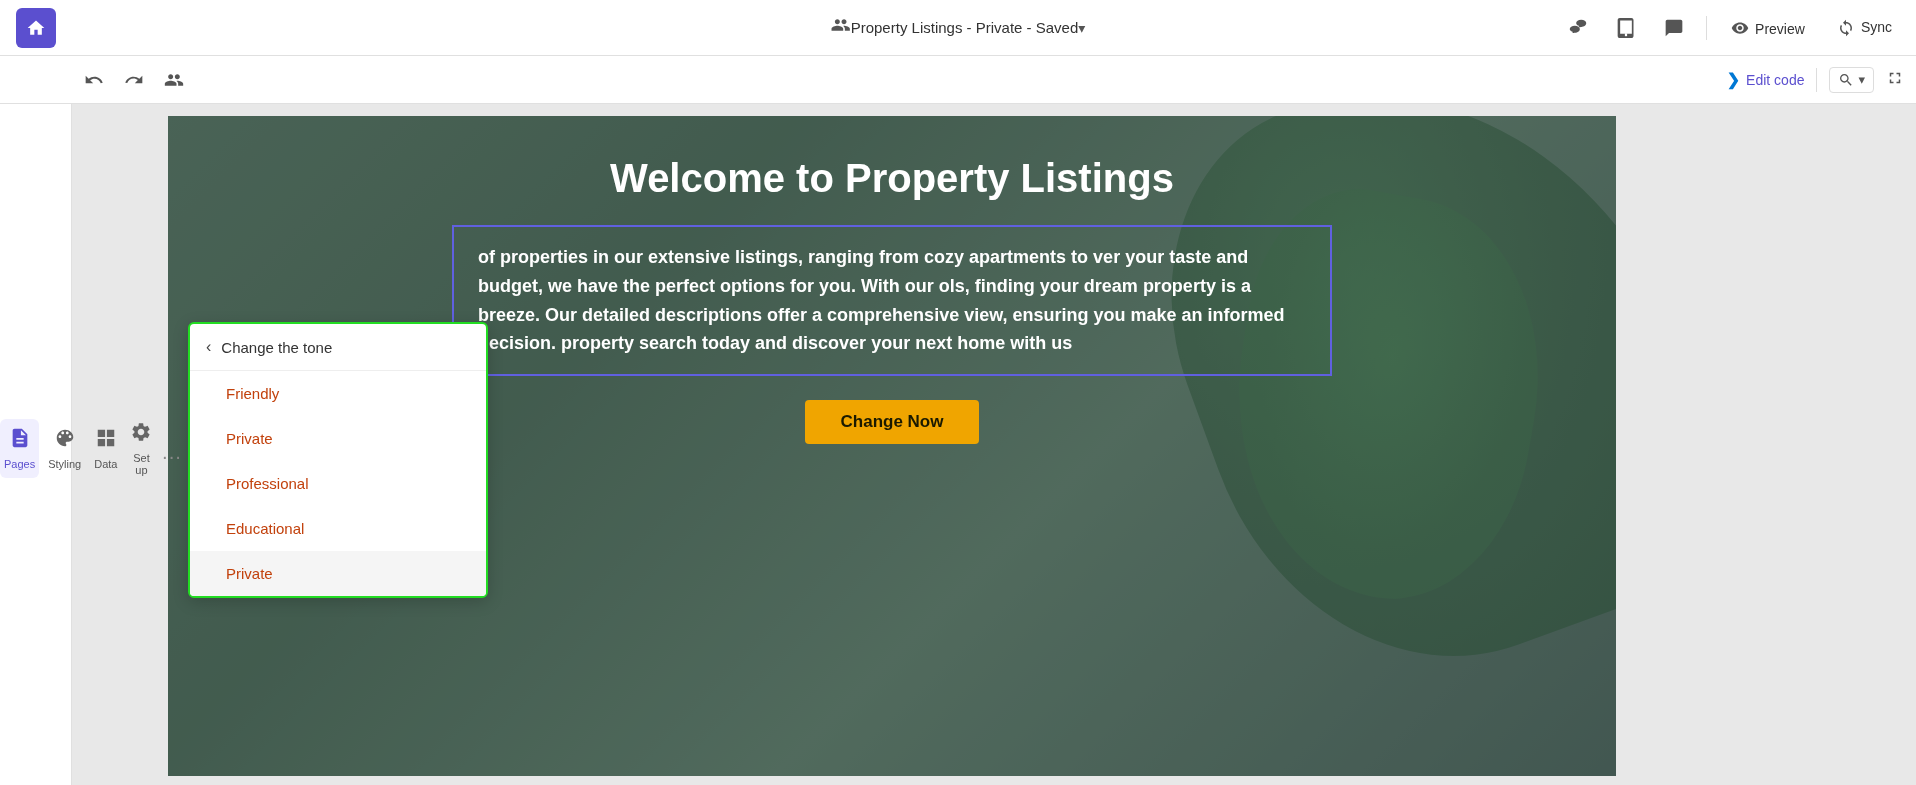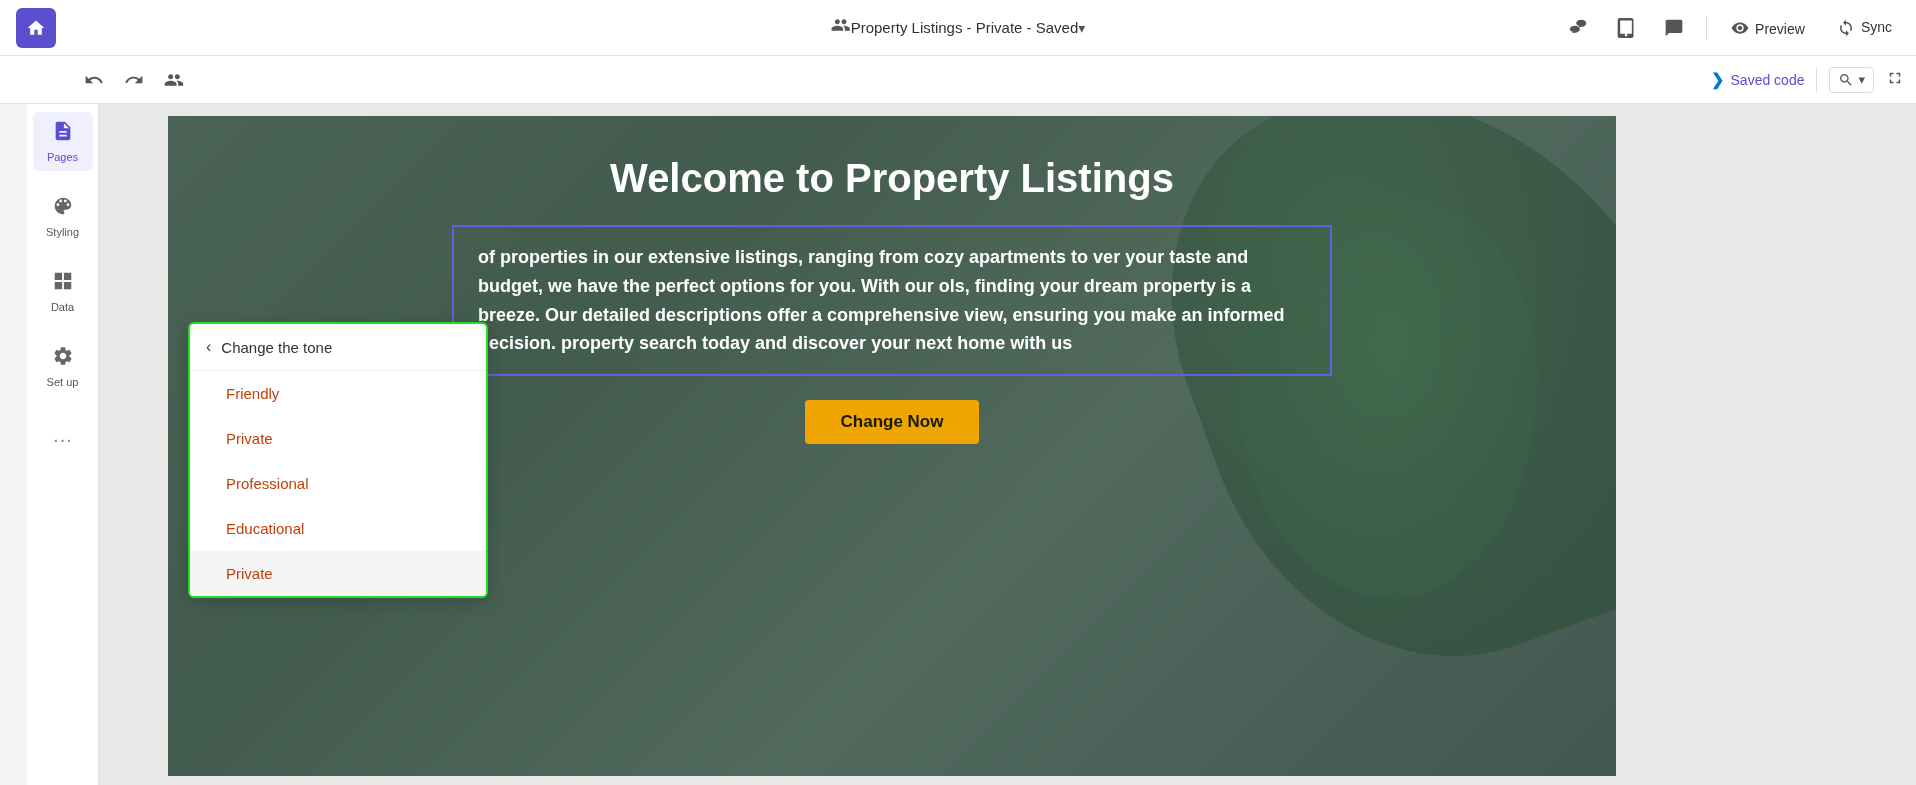--- a/index.html
+++ b/index.html
@@ -72,26 +72,25 @@
 
     
     .left-sidebar {
       position: absolute;
       left: 0; top: 104px;
       width: 72px;
       height: calc(785px - 104px);
       background: #ffffff;
       border-right: 1px solid #e0e0e0;
       display: flex;
-      flex-direction: column;
+      flex-direction: row;
       align-items: center;
       padding-top: 8px;
-      gap: 16px;
+      gap: 5px;
       z-index: 50;
-      margin-left: 27px;
     }
     .sidebar-item {
       display: flex; flex-direction: column; align-items: center;
       padding: 8px 4px; cursor: pointer; border-radius: 6px;
       width: 60px; gap: 4px;
     }
     .sidebar-item.active { background: #f0effe; }
     .sidebar-item .s-icon { font-size: 20px; color: #5b4fcf; }
     .sidebar-item .s-label { font-size: 11px; color: #555; text-align: center; }
     .sidebar-item.active .s-label { color: #5b4fcf; }
@@ -280,21 +279,21 @@
     </div>
     <div class="tool-btn">
       <svg width="20" height="20" viewBox="0 0 24 24" fill="#555">
           <path d="M16 11c1.66 0 2.99-1.34 2.99-3S17.66 5 16 5c-1.66 0-3 1.34-3 3s1.34 3 3 3zm-8 0c1.66 0 2.99-1.34 2.99-3S9.66 5 8 5C6.34 5 5 6.34 5 8s1.34 3 3 3zm0 2c-2.33 0-7 1.17-7 3.5V19h14v-2.5c0-2.33-4.67-3.5-7-3.5zm8 0c-.29 0-.62.02-.97.05 1.16.84 1.97 1.97 1.97 3.45V19h6v-2.5c0-2.33-4.67-3.5-7-3.5z"></path>
         </svg>
     </div>
   </div>
   <div class="second-bar-right">
     <div class="edit-code-btn">
       <span class="vscode-icon">❯</span>
-      <span>Saved code</span>
+      <span>Edit code</span>
     </div>
     <div class="divider-v"></div>
     <div class="zoom-btn">
       <svg width="16" height="16" viewBox="0 0 24 24" fill="#555">
           <path d="M15.5 14h-.79l-.28-.27C15.41 12.59 16 11.11 16 9.5 16 5.91 13.09 3 9.5 3S3 5.91 3 9.5 5.91 16 9.5 16c1.61 0 3.09-.59 4.23-1.57l.27.28v.79l5 4.99L20.49 19l-4.99-5zm-6 0C7.01 14 5 11.99 5 9.5S7.01 5 9.5 5 14 7.01 14 9.5 11.99 14 9.5 14z"></path>
         </svg>
       <span>▾</span>
     </div>
     <div class="expand-btn">
       <svg width="18" height="18" viewBox="0 0 24 24" fill="#555">

